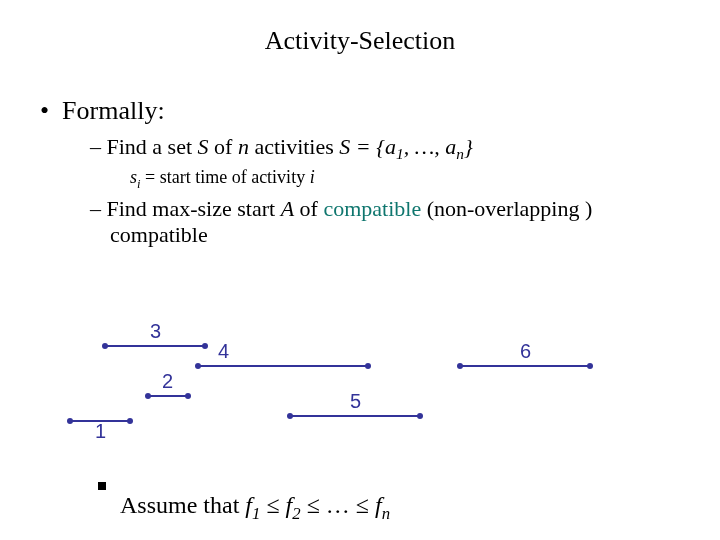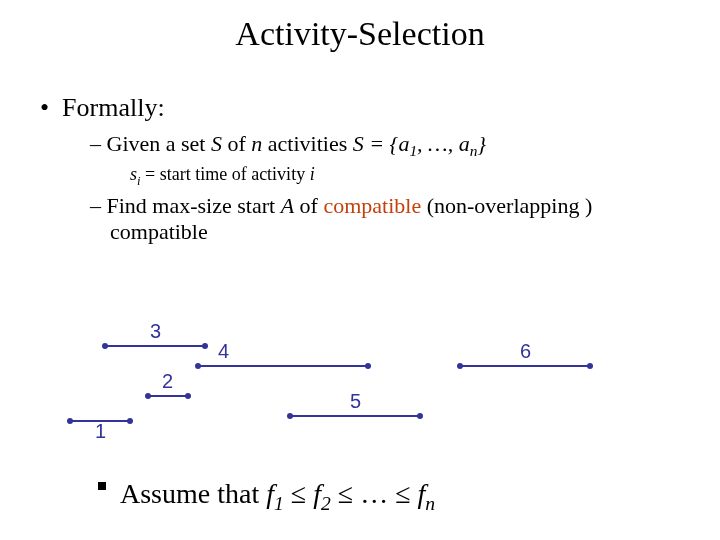--- a/index.html
+++ b/index.html
@@ -12,58 +12,58 @@
     color: #000;
   }
   .slide {
     width: 720px;
     height: 540px;
     position: relative;
     box-sizing: border-box;
   }
   .title {
     text-align: center;
-    font-size: 34px;
-    padding-top: 15px;
+    font-size: 26px;
+    padding-top: 26px;
   }
   .body {
     padding: 20px 32px 0 20px;
   }
   .lvl1 {
     font-size: 26px;
     margin: 20px 0 8px 20px;
   }
   .lvl2 {
     font-size: 22px;
     margin: 4px 0 4px 70px;
     text-indent: -20px;
     padding-left: 20px;
   }
   .lvl3 {
     font-size: 18px;
     margin: 2px 0 2px 110px;
   }
   .assume {
-    font-size: 28px;
+    font-size: 24px;
     position: absolute;
     left: 120px;
-    top: 478px;
+    top: 492px;
   }
   .sqbullet {
     display: inline-block;
     width: 8px;
     height: 8px;
     background: #000;
     position: absolute;
     left: 98px;
     top: 482px;
   }
   .ital { font-style: italic; }
   .sub { font-style: italic; font-size: 0.7em; vertical-align: sub; }
-  .comp { color: #c2410c; }
+  .comp { color: #0f766e; }
   
   .diagram {
     position: absolute;
     left: 70px;
     top: 320px;
     width: 560px;
     height: 140px;
     font-family: "Comic Sans MS", "Comic Sans", cursive, sans-serif;
     font-size: 20px;
     color: #333399;
@@ -89,21 +89,21 @@
 </head>
 <body>
 
 <div class="slide">
   <div class="title">Activity-Selection</div>
 
   <div class="body">
     <div class="lvl1">•&nbsp;&nbsp;<span>Formally:</span></div>
 
     <div class="lvl2">
-      <span>– Given a set </span><span class="ital">S</span><span> of </span><span class="ital">n</span><span> activities </span><span class="ital">S</span><span class="ital"> = {</span><span class="ital">a</span><span class="sub">1</span><span class="ital">, …, </span><span class="ital">a</span><span class="sub">n</span><span class="ital">}</span>
+      <span>– Find a set </span><span class="ital">S</span><span> of </span><span class="ital">n</span><span> activities </span><span class="ital">S</span><span class="ital"> = {</span><span class="ital">a</span><span class="sub">1</span><span class="ital">, …, </span><span class="ital">a</span><span class="sub">n</span><span class="ital">}</span>
     </div>
 
     <div class="lvl3">
       <span class="ital">s</span><span class="sub">i</span><span> = start time of activity </span><span class="ital">i</span>
     </div>
 
 
     <div class="lvl2">
       <span>– Find max-size start </span><span class="ital">A</span><span> of </span><span class="comp">compatible</span><span> (non-overlapping ) compatible</span>
     </div>

